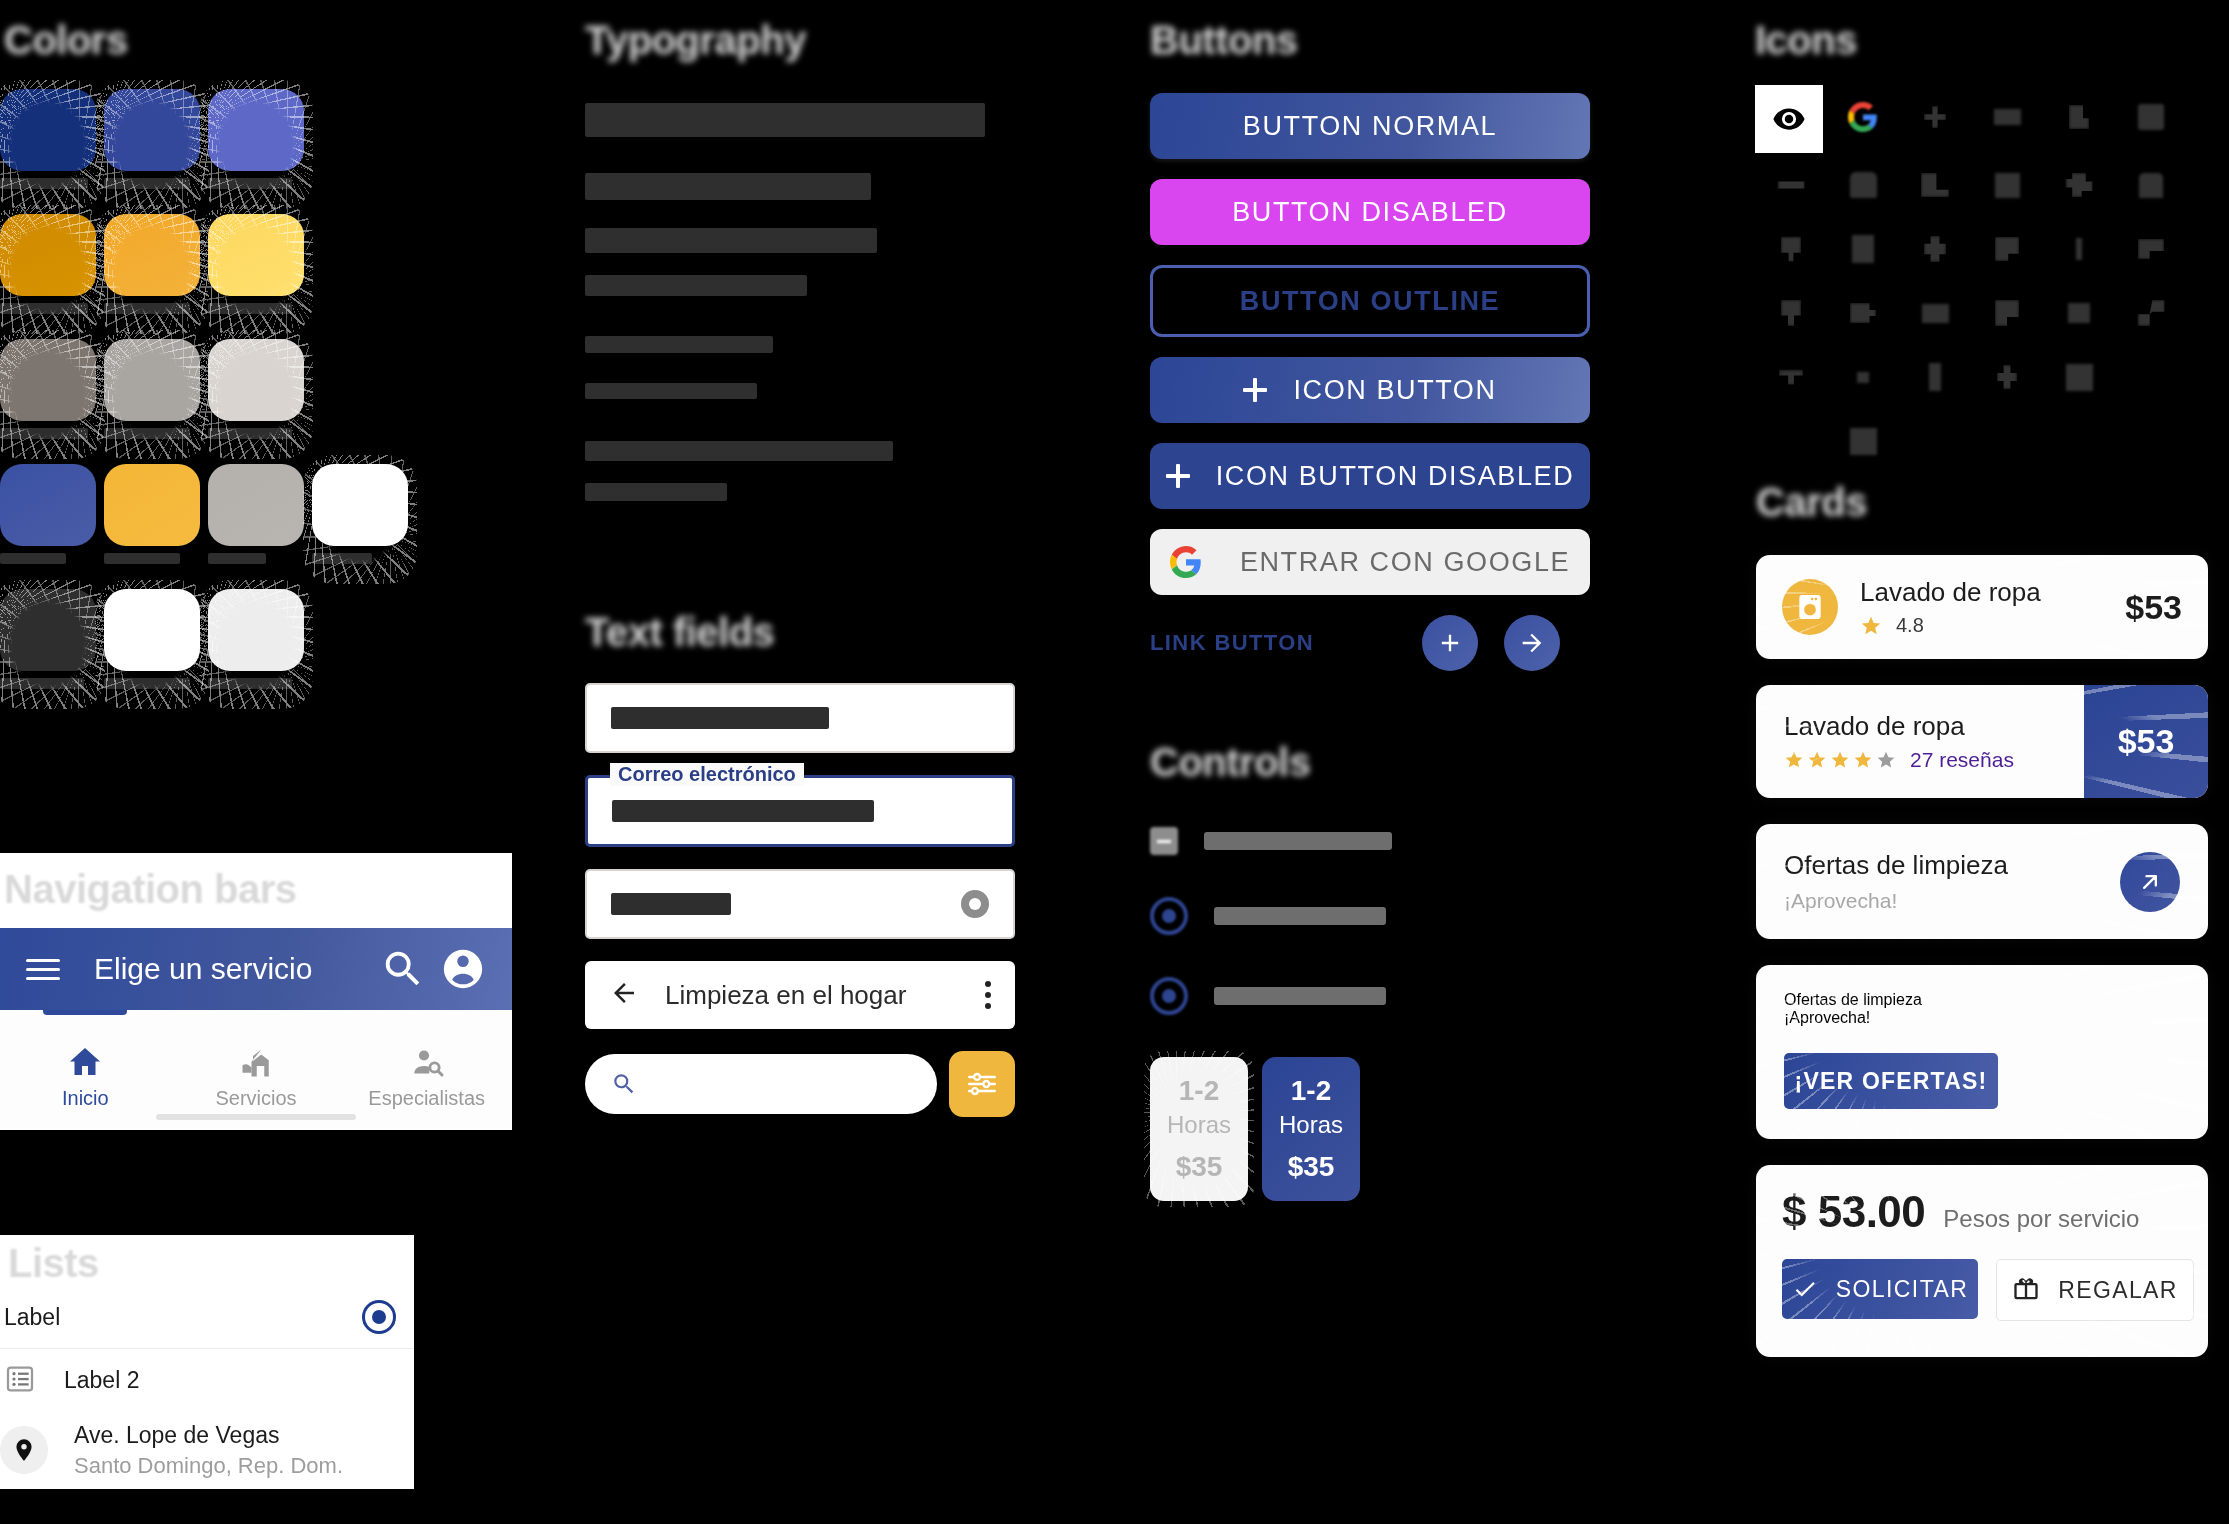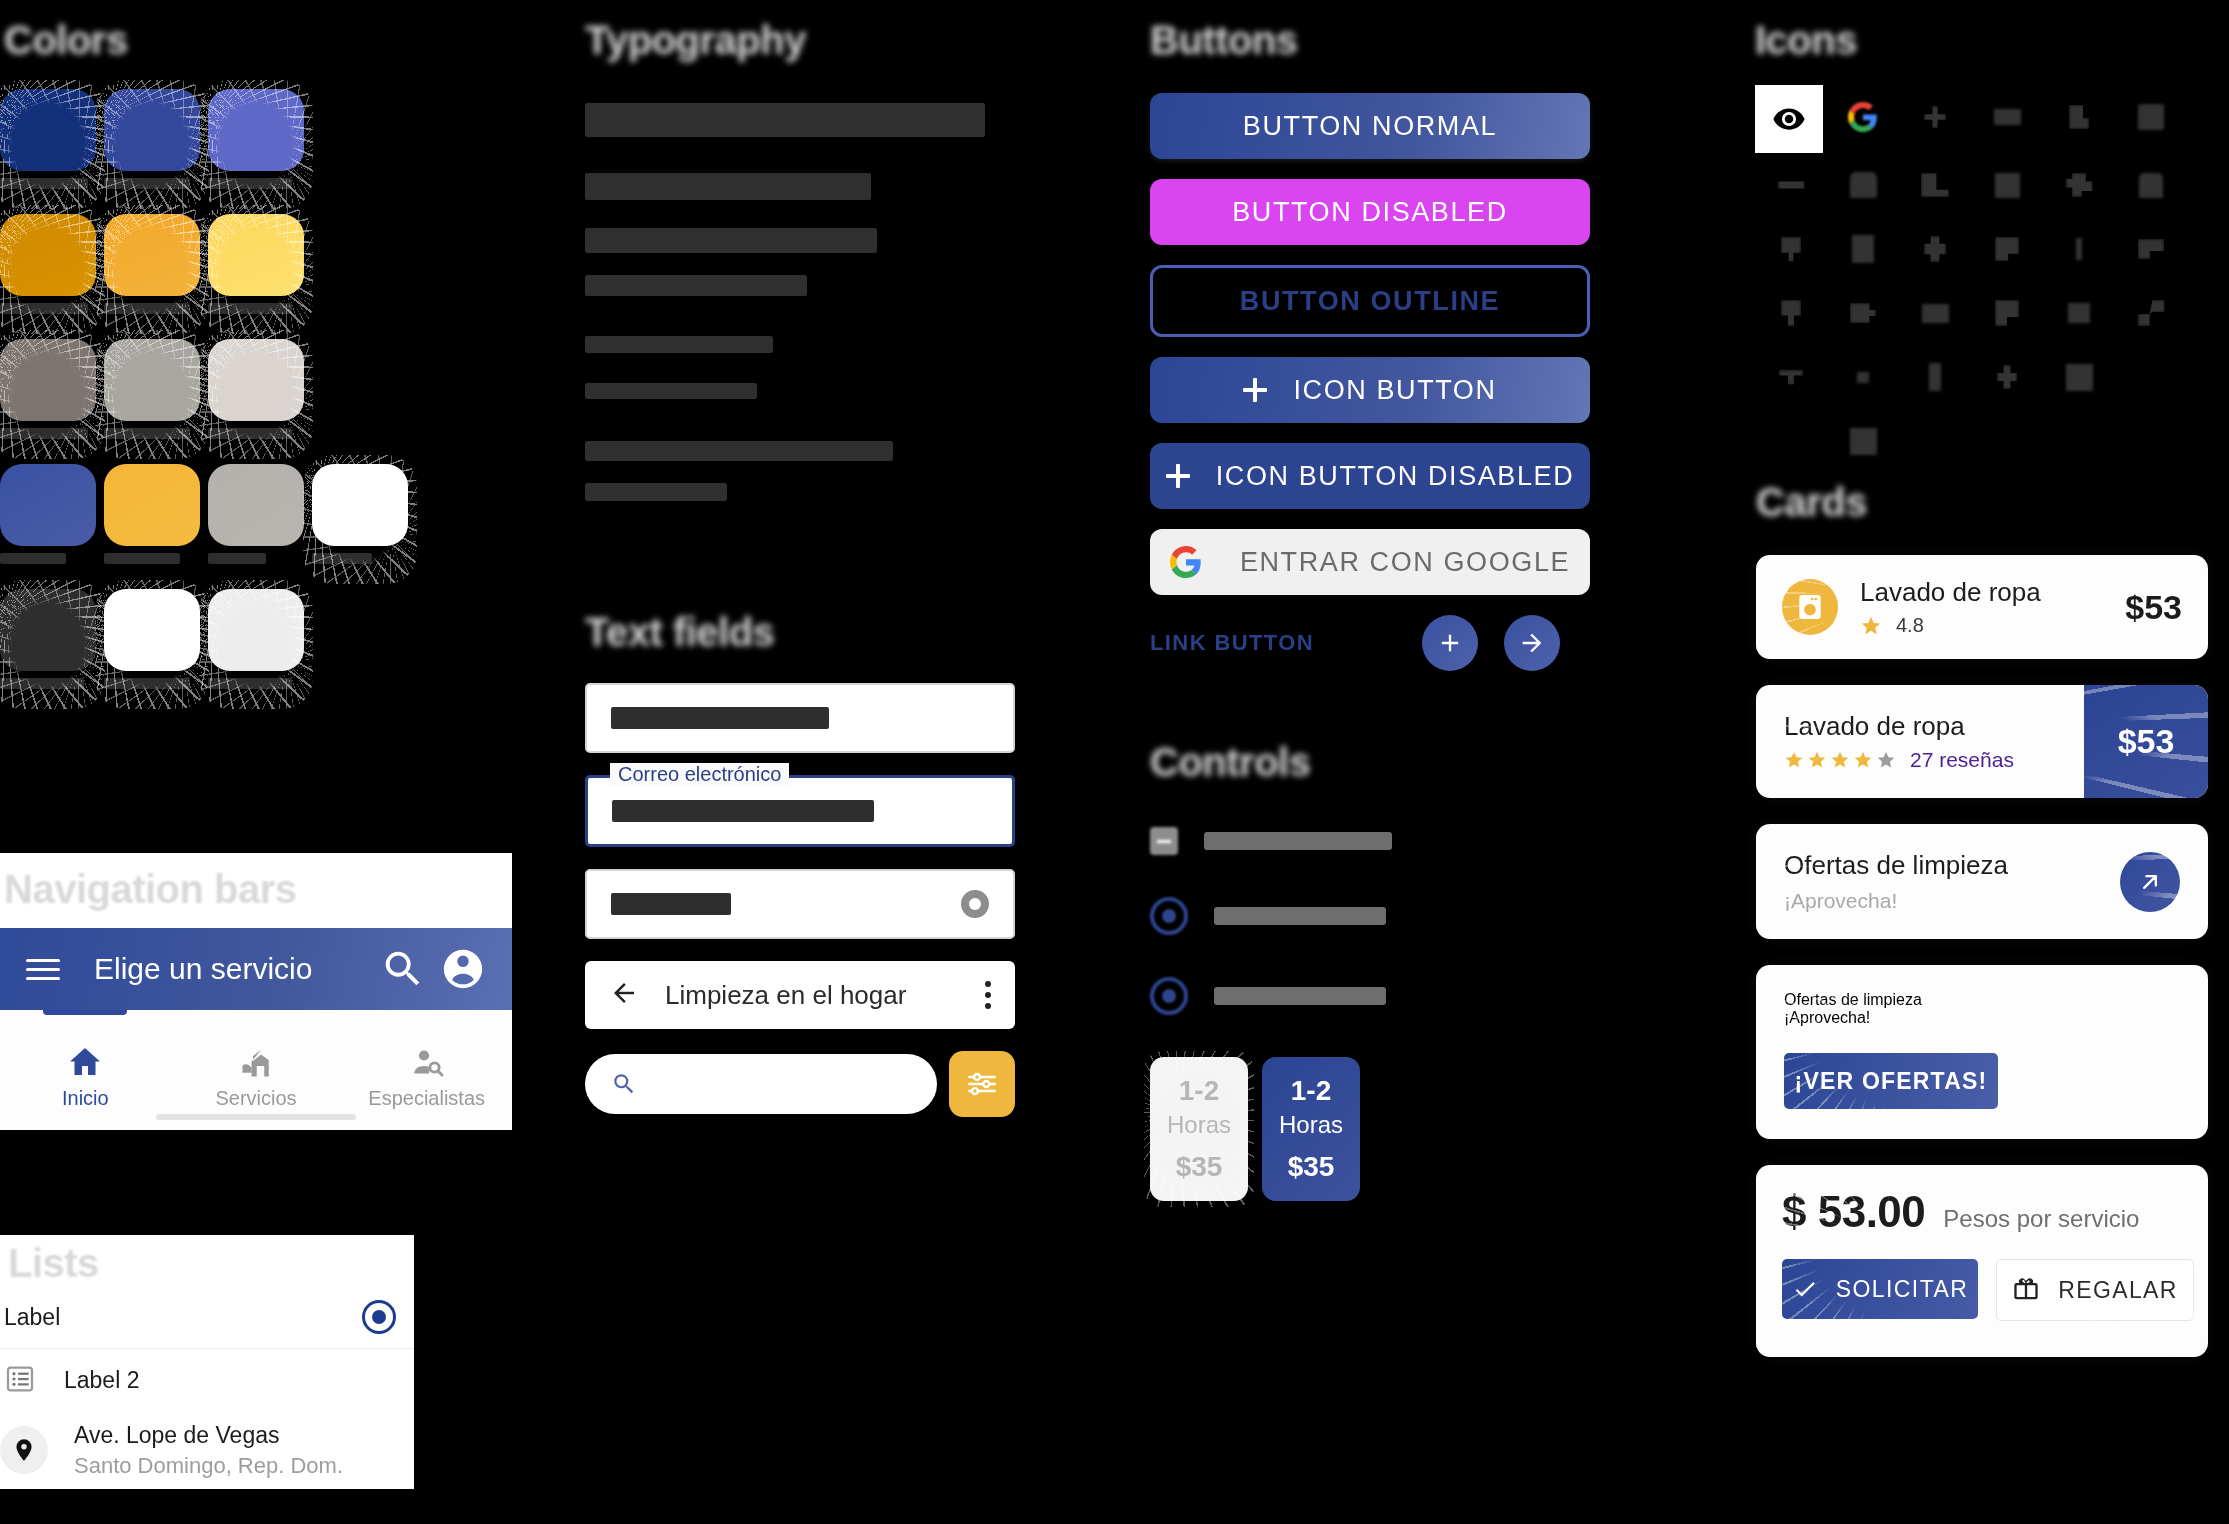--- a/index.html
+++ b/index.html
@@ -89,21 +89,21 @@
   .typo-line{margin-bottom:0;}
   .tl{display:block;background:#2f2f2f;border-radius:2px;}
 
   
   #tfields{position:absolute;left:585px;top:610px;width:430px;}
   #tfields .sec-title{margin-bottom:28px;display:block;}
   .tf{
     background:#fff;border:2px solid #d9d3d0;border-radius:5px;height:66px;
     display:flex;align-items:center;padding:0 24px;margin-bottom:22px;position:relative;
   }
-  .tf.focus{border:3px solid #2b3f86;}
+  .tf.focus{border:3px solid #2b3f86;font-weight:bold;}
   .tf .float-lab{
     position:absolute;left:22px;top:-15px;background:#fafafa;padding:0 8px;
     font-size:20px;color:#2b3f86;
   }
   .tf .val{height:22px;}
   .tf .tail{width:28px;height:28px;border-radius:50%;background:#8d8d8d;
     display:flex;align-items:center;justify-content:center;margin-left:auto;}
   .tf .tail i{width:12px;height:12px;border-radius:50%;background:#fff;display:block;}
   .appbar2{
     background:#fff;border-radius:6px;height:68px;display:flex;align-items:center;

